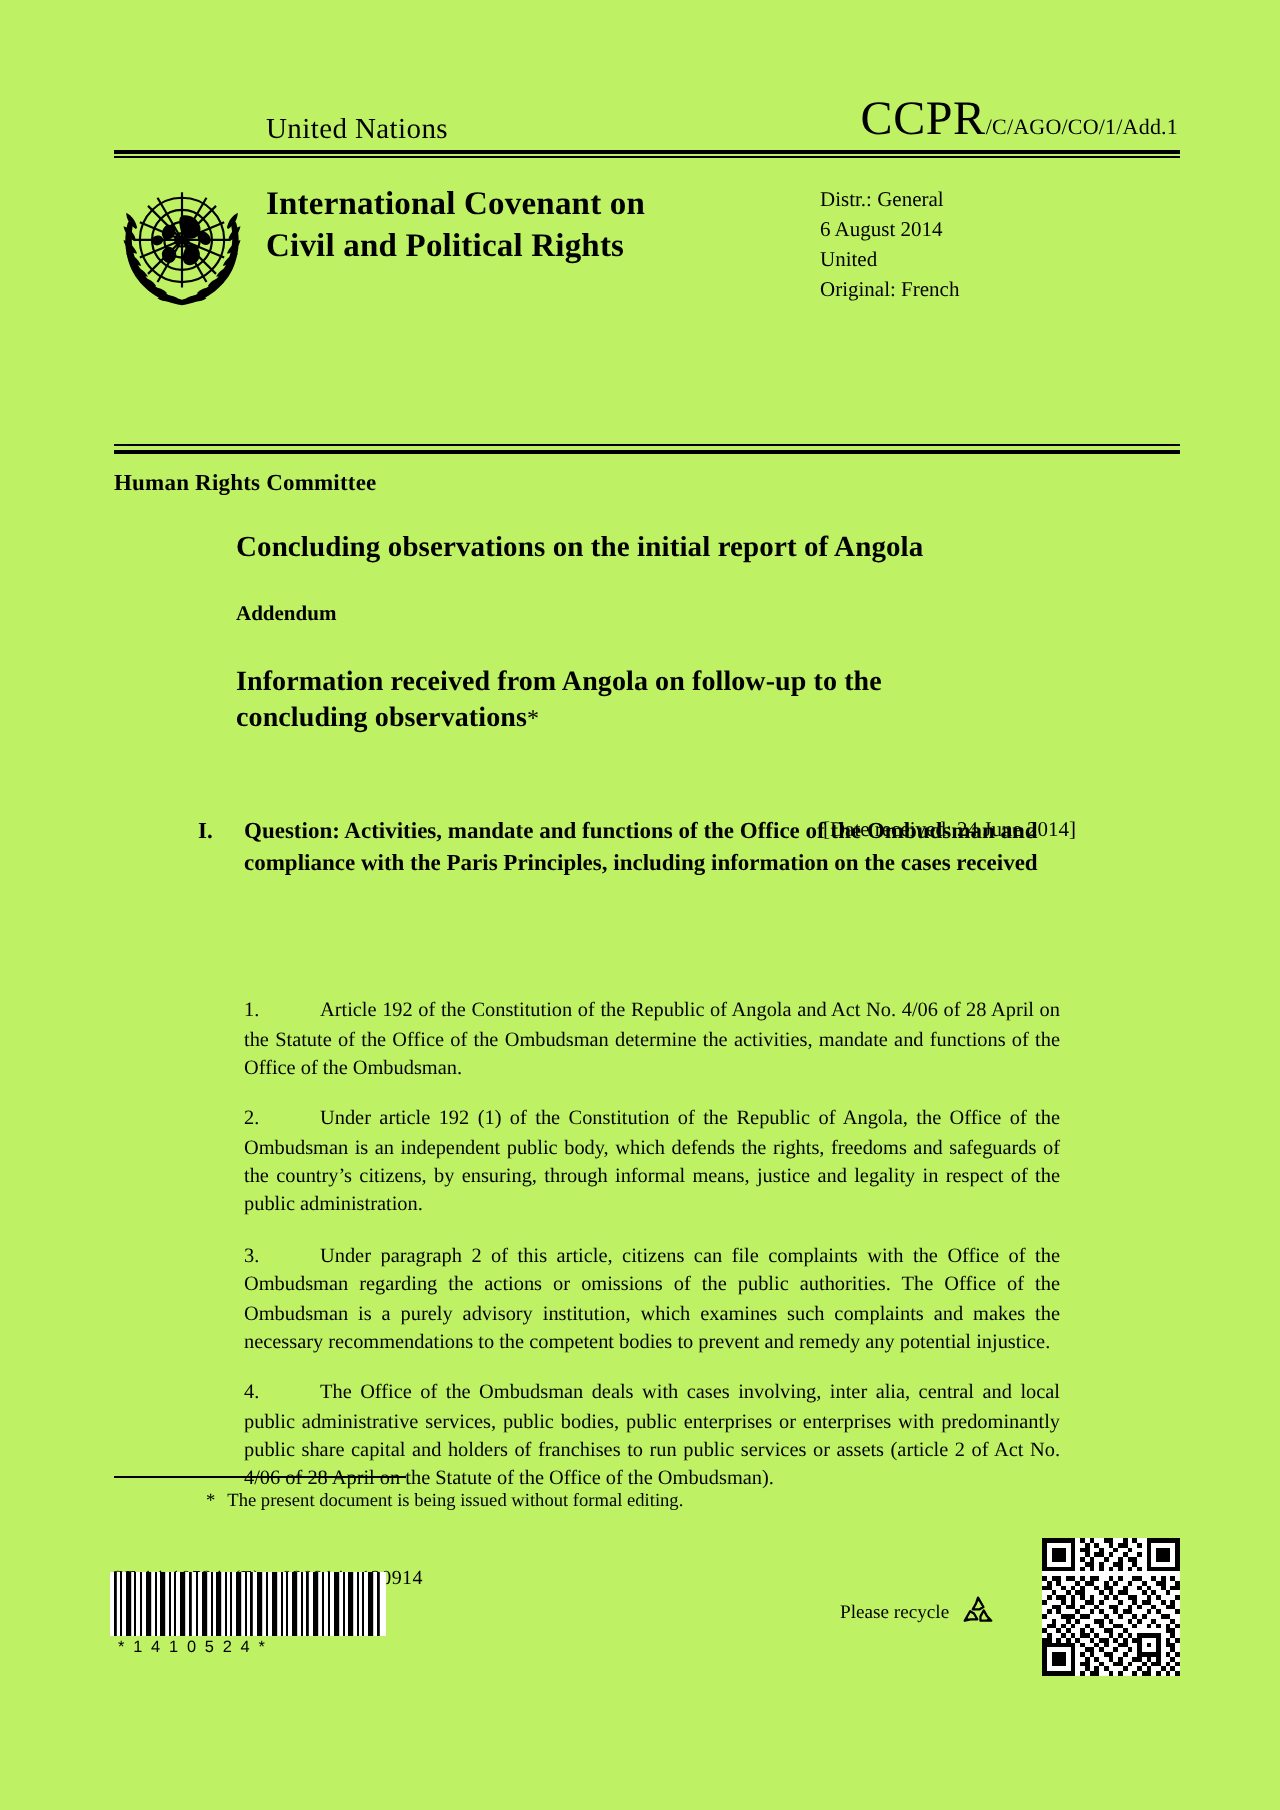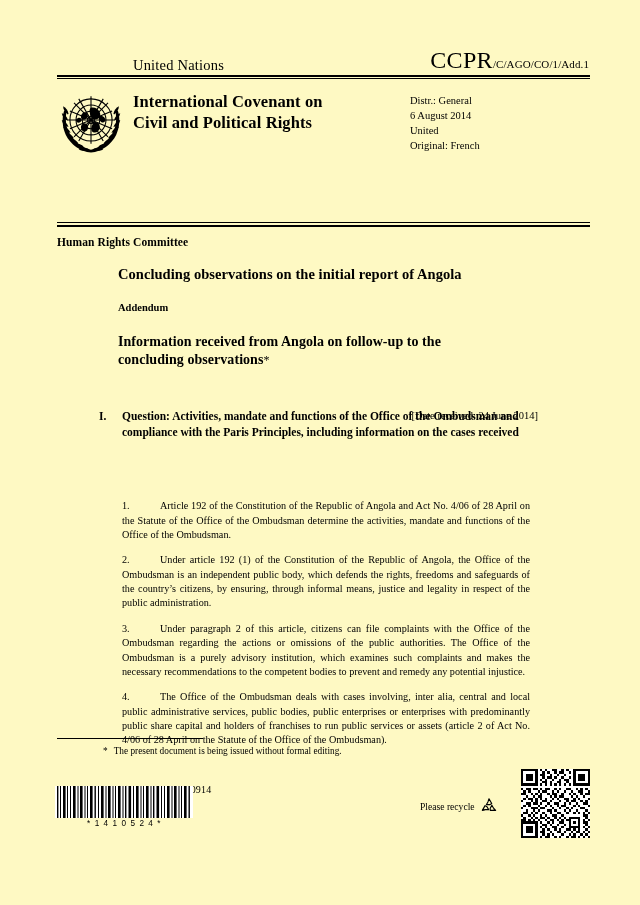--- a/index.html
+++ b/index.html
@@ -14,21 +14,21 @@
     font-family: "Liberation Serif", "DejaVu Serif", serif;
     color: #000000;
     overflow: hidden;
   }
 
   .page {
     position: absolute;
     left: 0; top: 0;
     width: 640px;
     height: 905px;
-    background: #fef9c3;
+    background: #bef264;
   }
 
   
   .masthead {
     position: absolute;
     left: 57px;
     top: 48px;
     width: 533px;
   }
   .mast-top {
@@ -220,21 +220,20 @@
     font-size: 10px;
     letter-spacing: 0.2px;
     white-space: pre;
   }
 
   .barcode-wrap {
     position: absolute;
     left: 55px;
     top: 786px;
     width: 138px;
-    text-align: center;
   }
   .barcode {
     height: 32px;
     width: 138px;
     background-repeat: repeat-x;
     background-size: 100% 100%;
   }
   .barcode-digits {
     font-size: 8.2px;
     letter-spacing: 4.4px;

